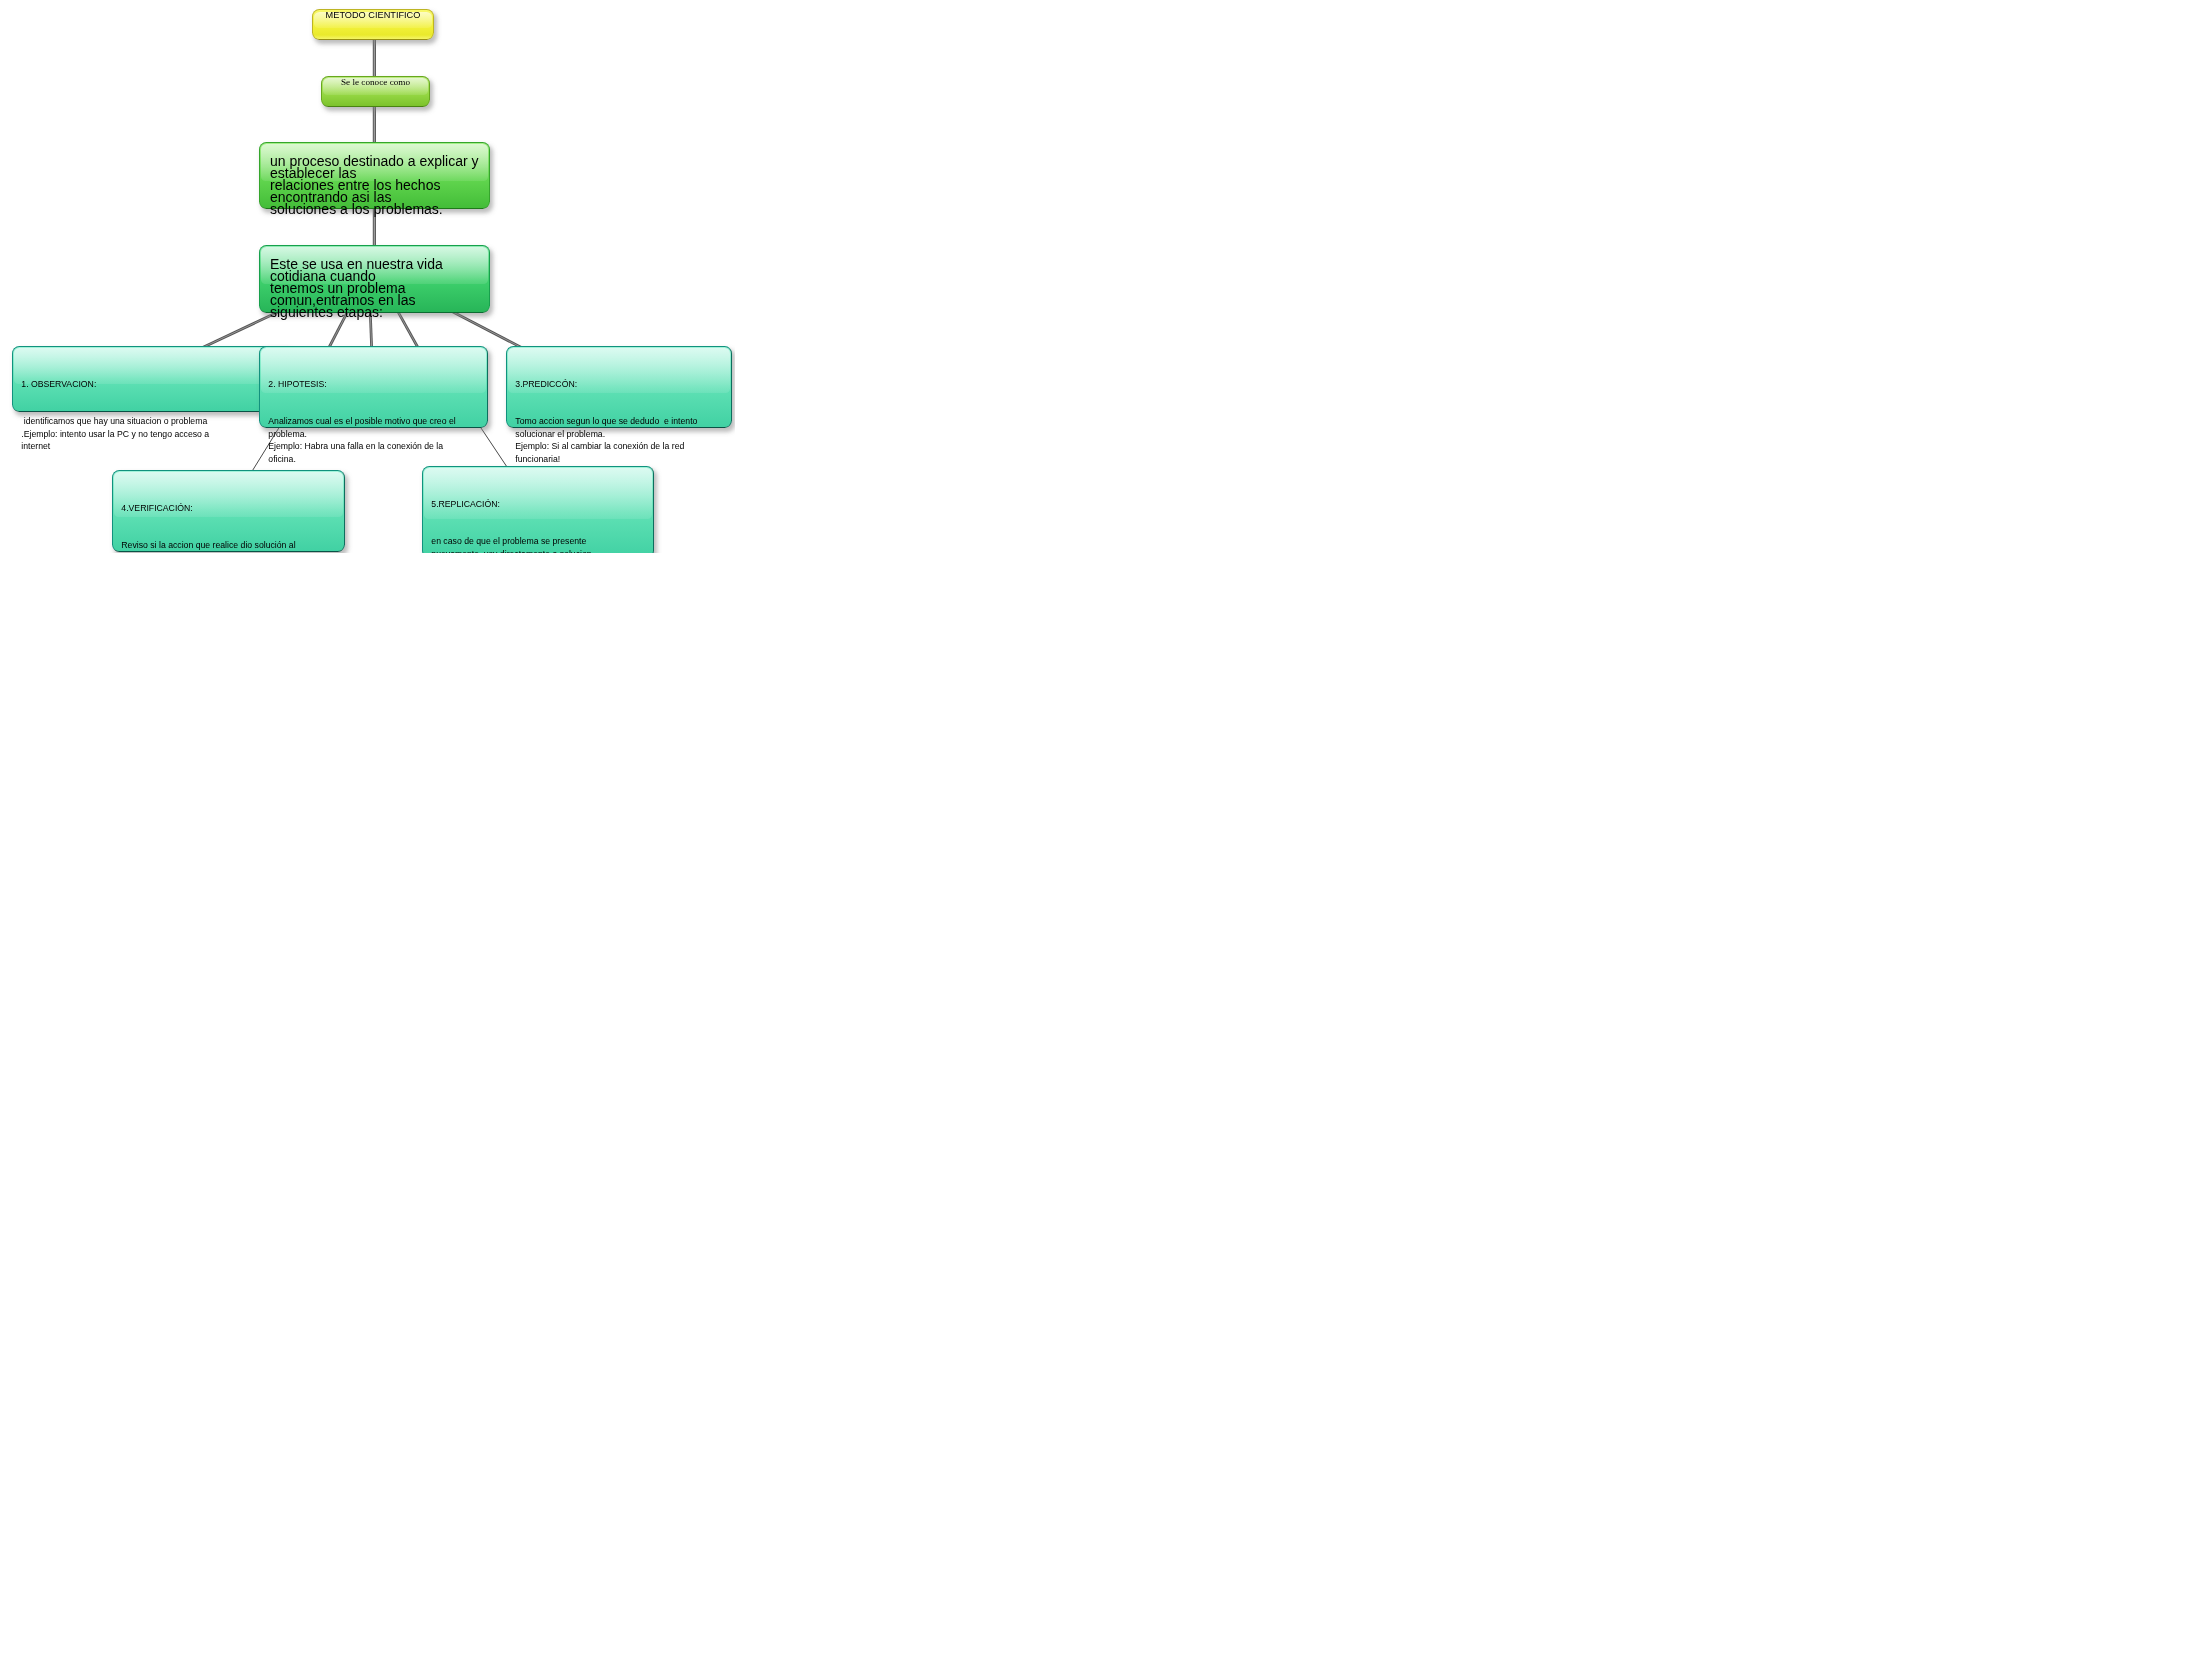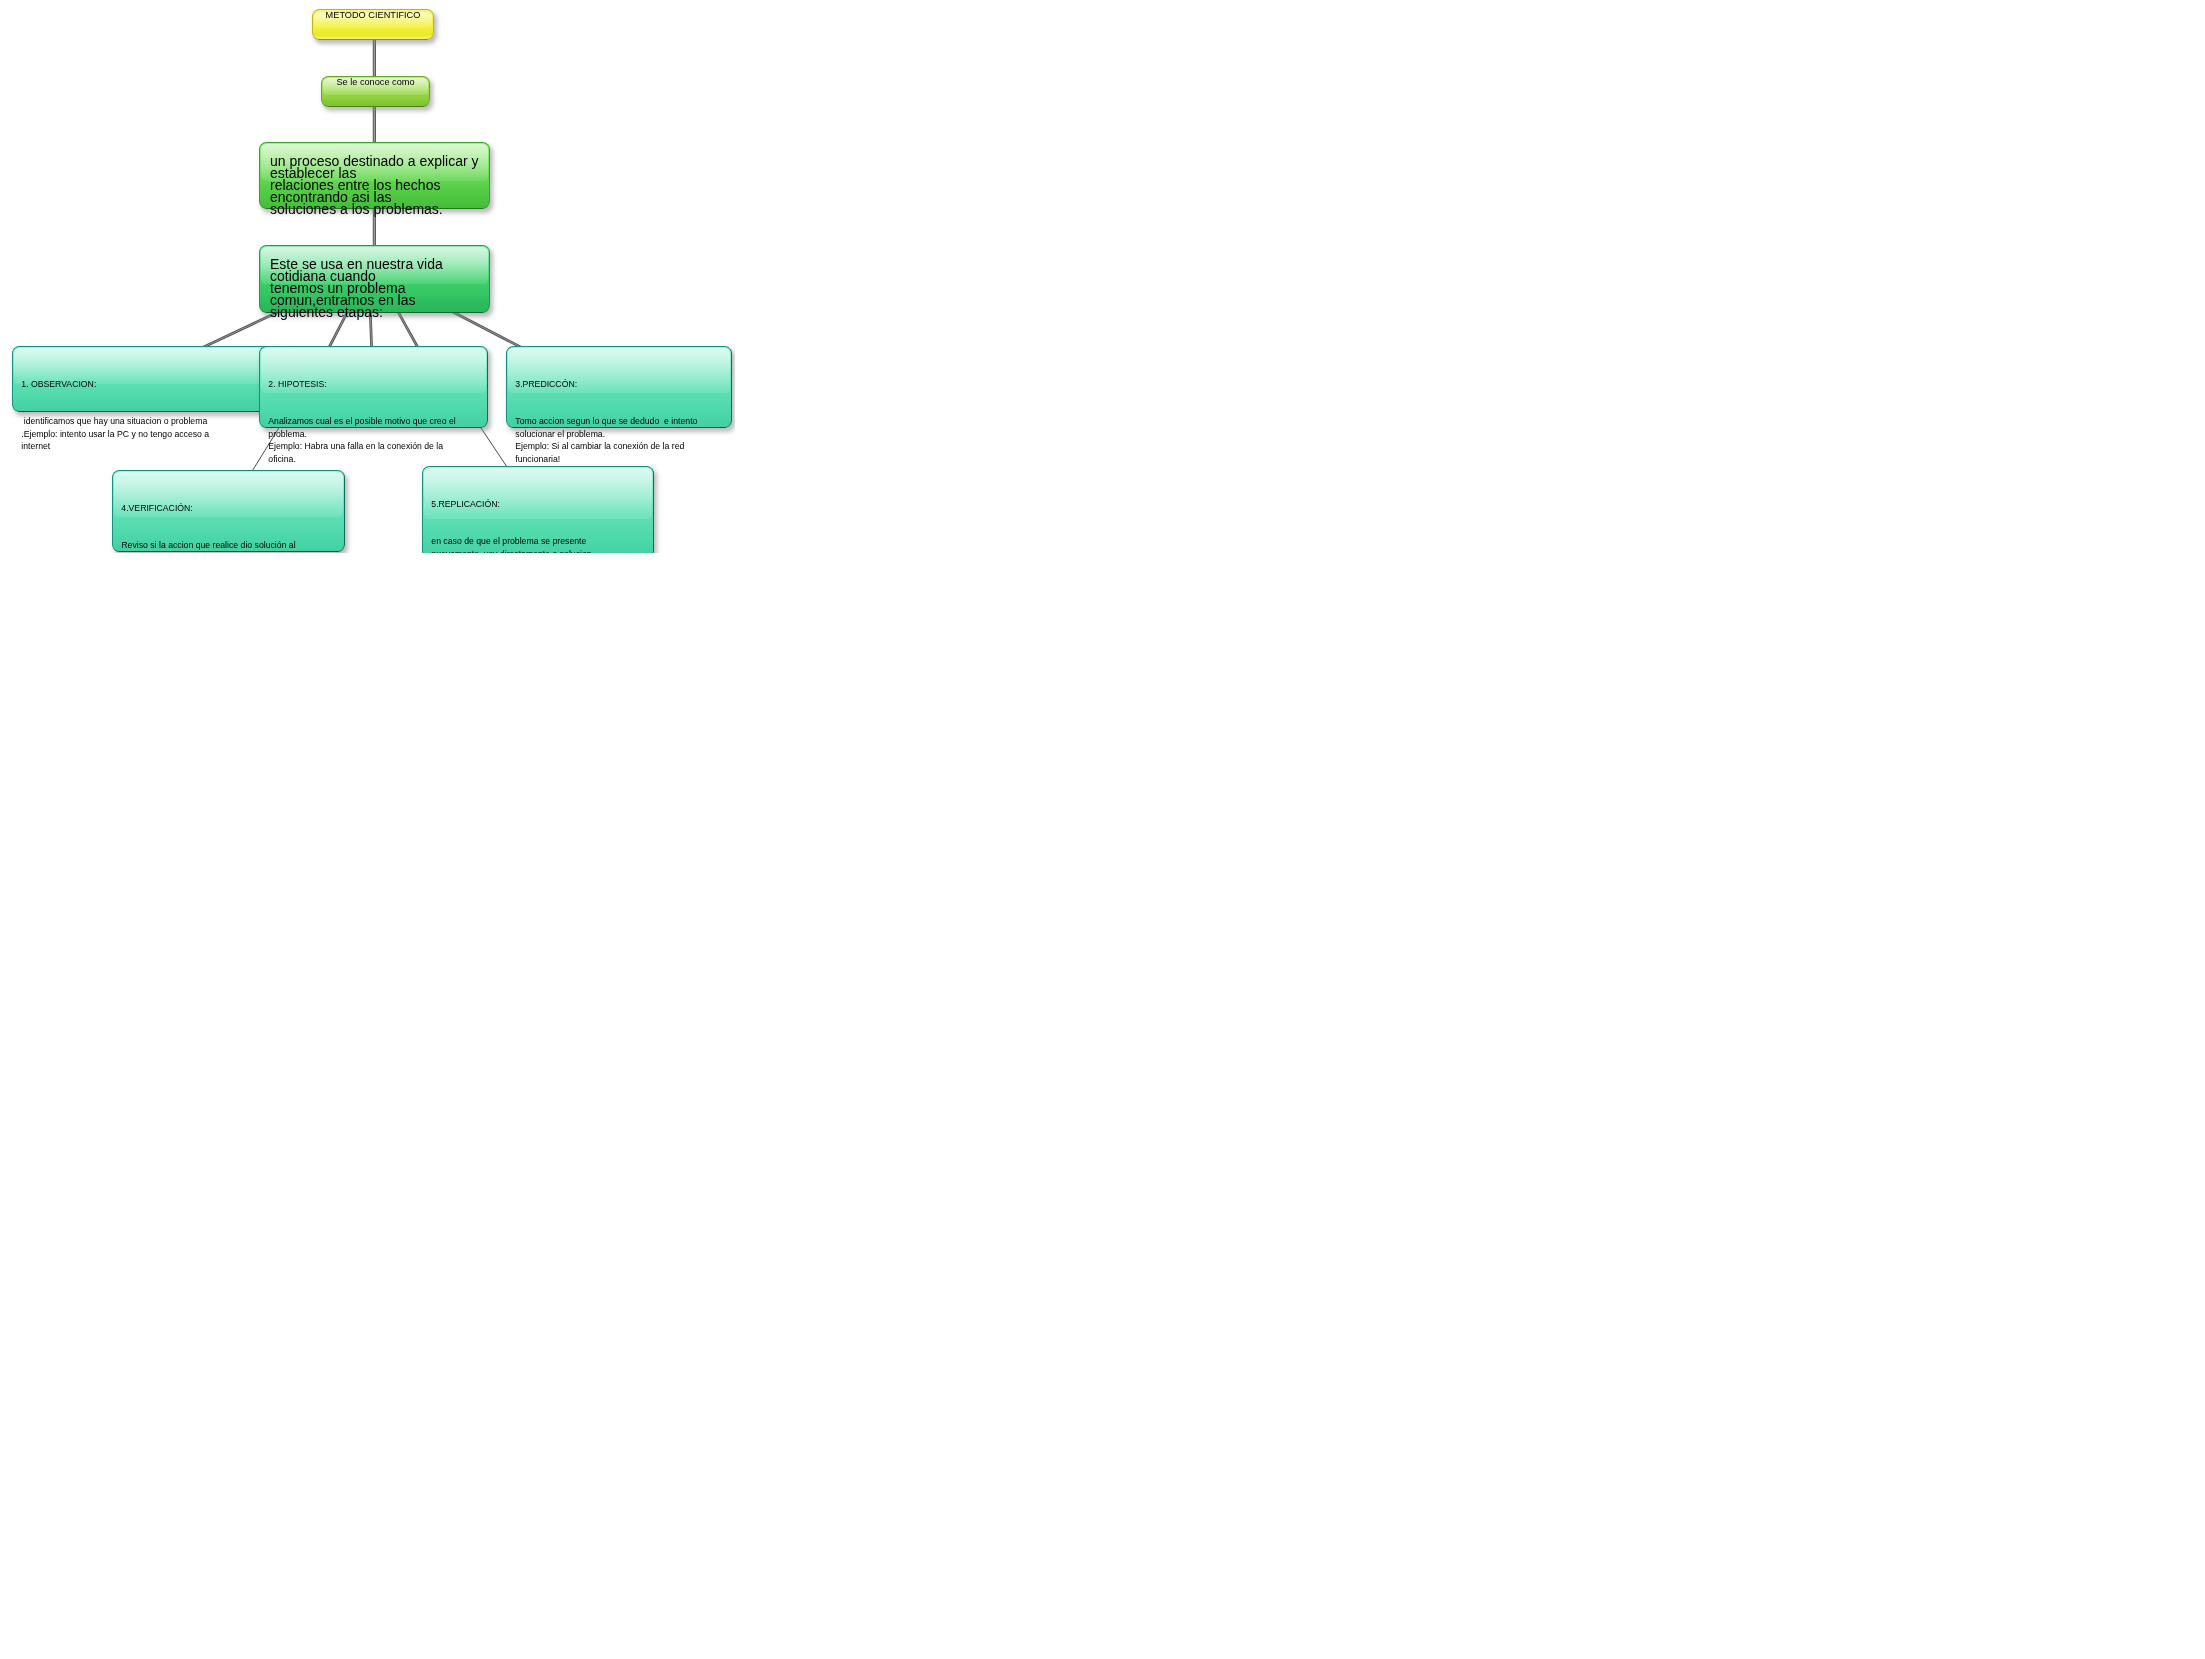--- a/index.html
+++ b/index.html
@@ -38,20 +38,21 @@
 
   .n-yellow {
     background: linear-gradient(to bottom, #f8f869 0%, #f1f038 60%, #e9e92c 86%, #f5f566 100%);
     border: 1.4px solid #bdb424;
     border-bottom-color: #968e12;
   }
   .n-lime {
     background: linear-gradient(to bottom, #bdeb82 0%, #98d946 55%, #7cc32c 100%);
     border: 1.4px solid #67a71e;
     border-bottom-color: #4a8312;
+    font-family: Liberation Serif, serif;
   }
   .n-green1 {
     background: linear-gradient(to bottom, #a3ee87 0%, #62d64f 55%, #43bd38 100%);
     border: 1.4px solid #35a52c;
     border-bottom-color: #1f7a1a;
   }
   .n-green2 {
     background: linear-gradient(to bottom, #90ecb4 0%, #3ed06c 52%, #27b558 100%);
     border: 1.4px solid #17a04c;
     border-bottom-color: #0c6b31;

